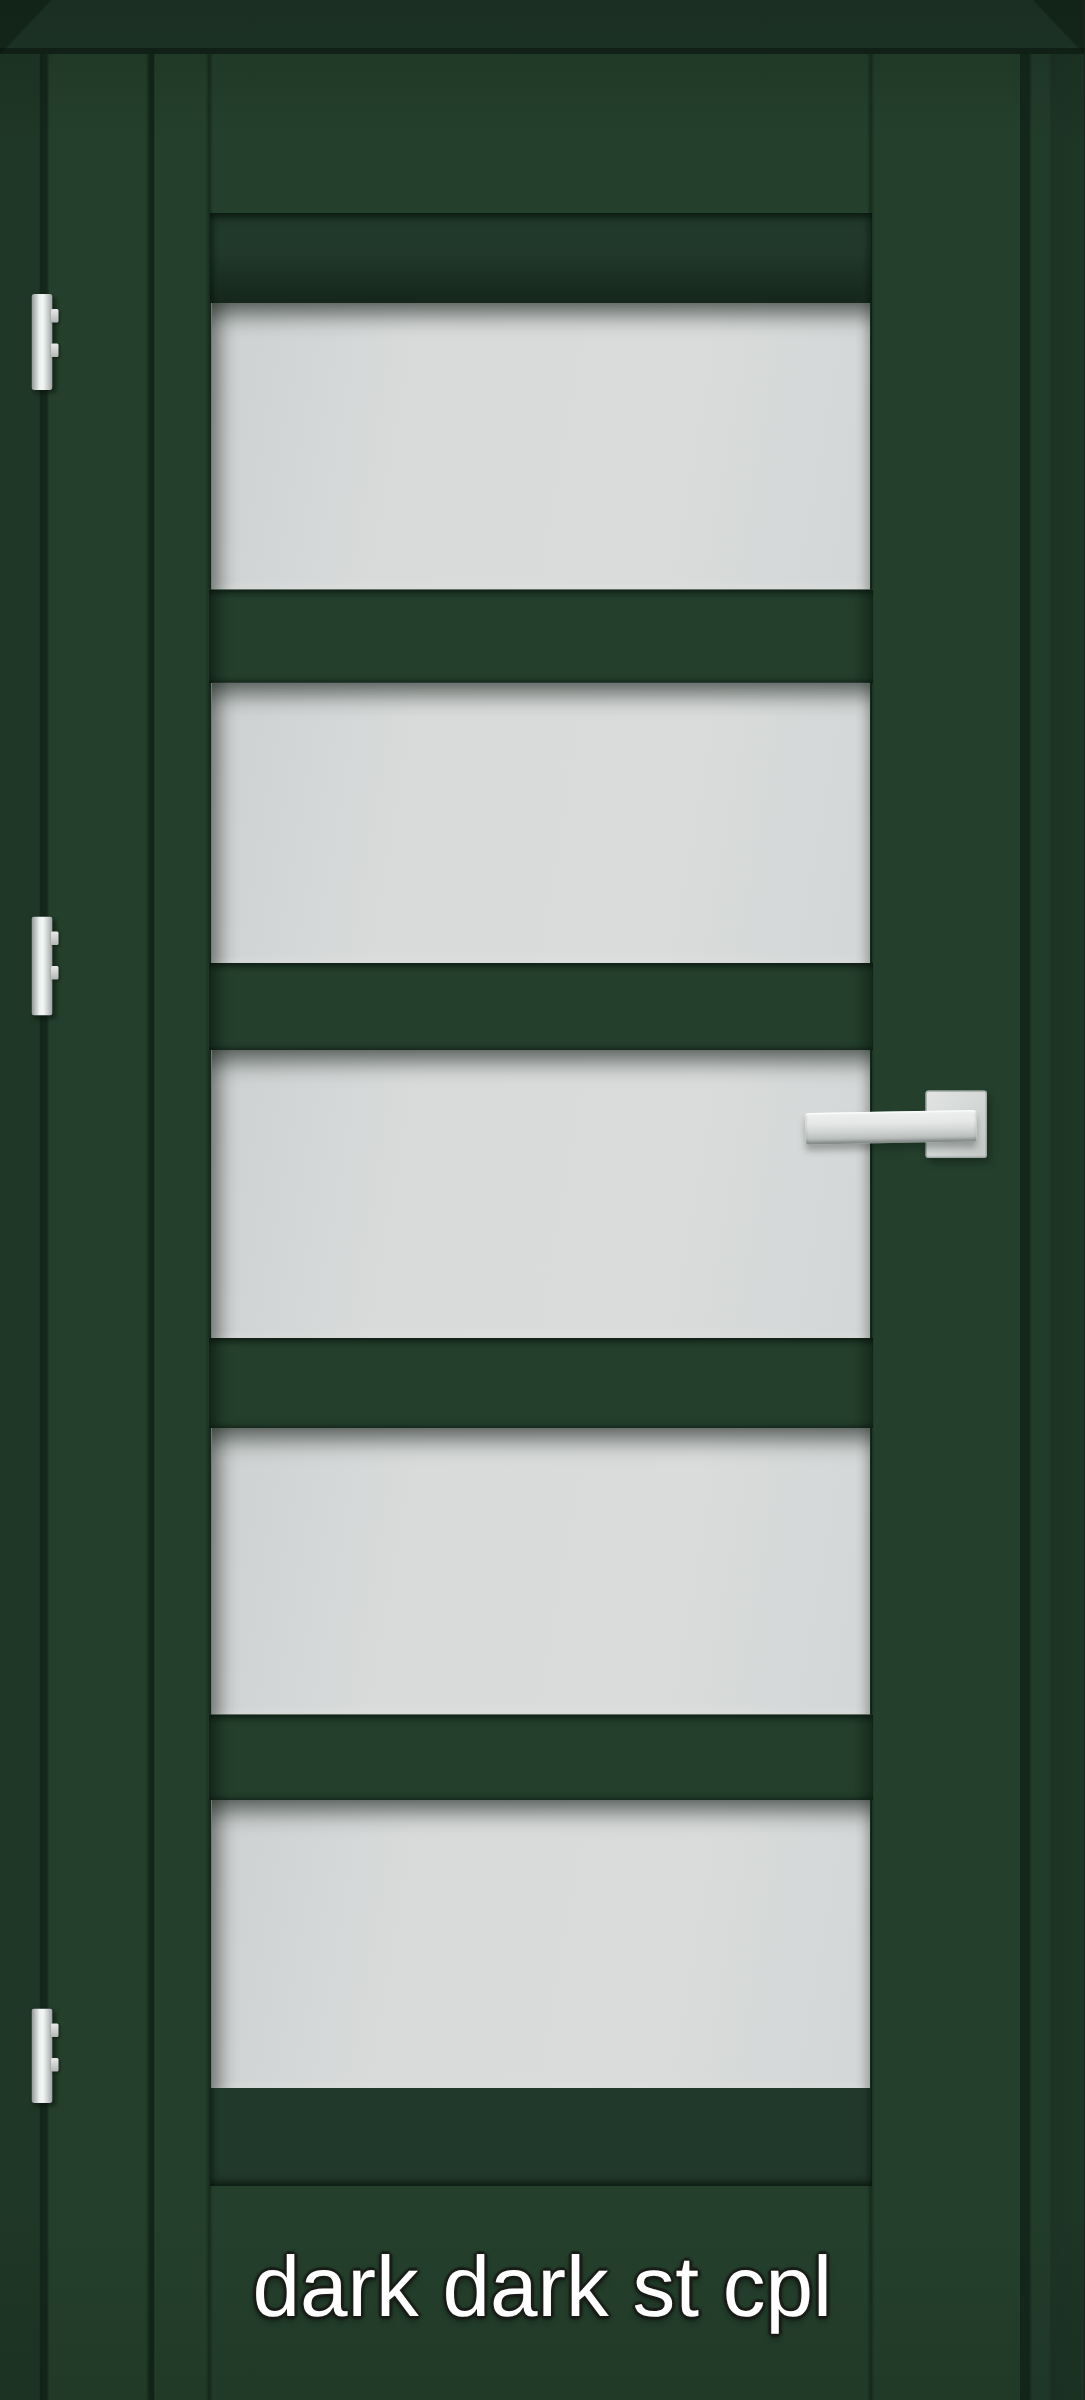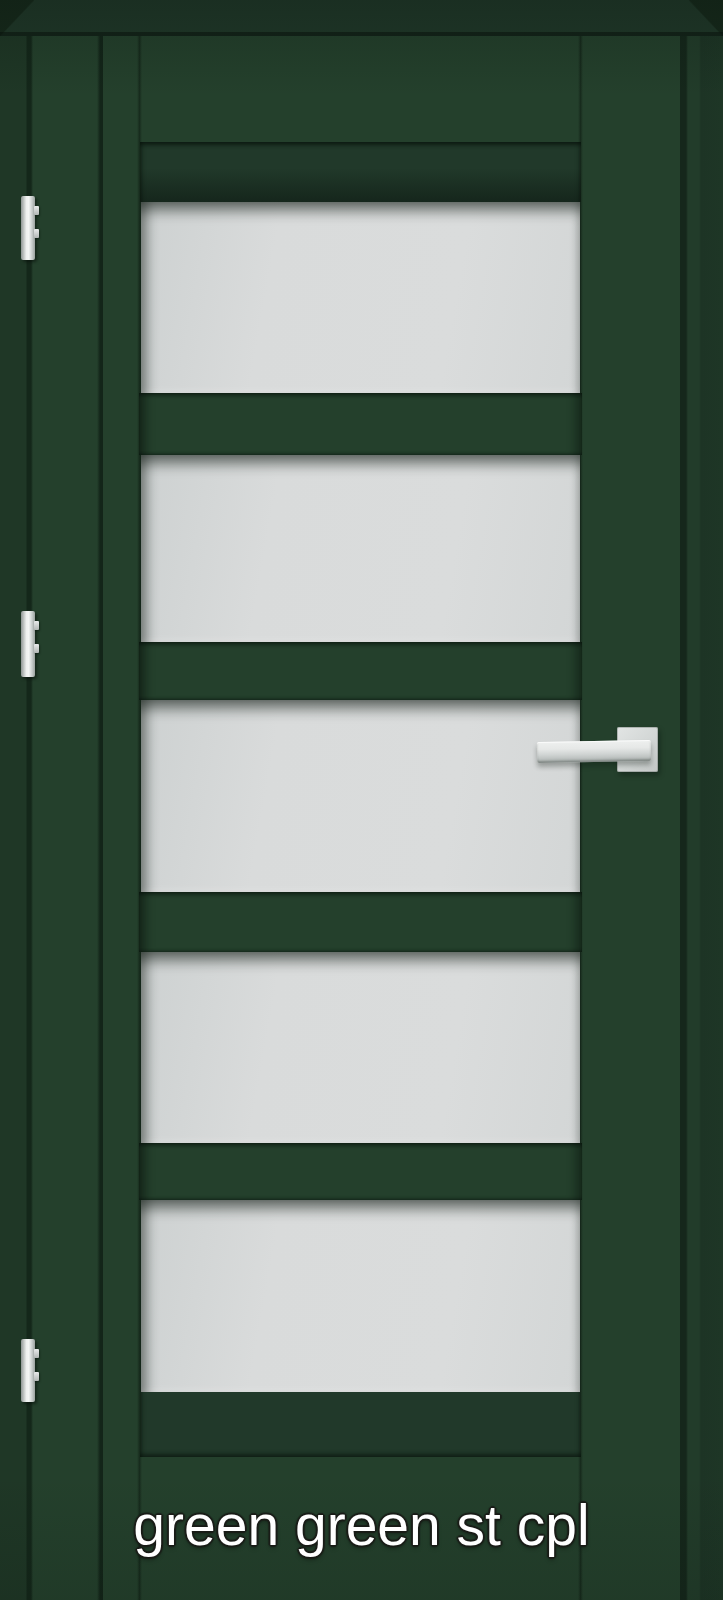--- a/index.html
+++ b/index.html
@@ -133,14 +133,14 @@
 
   <div class="hinge h1"></div>
   <div class="hinge h2"></div>
   <div class="hinge h3"></div>
 
   <div class="handle-rosette"></div>
   <div class="handle-lever"></div>
 
   <div class="vignette"></div>
 
-  <div class="caption">green green st cpl</div>
+  <div class="caption">dark dark st cpl</div>
 </div>
 
 </body></html>

